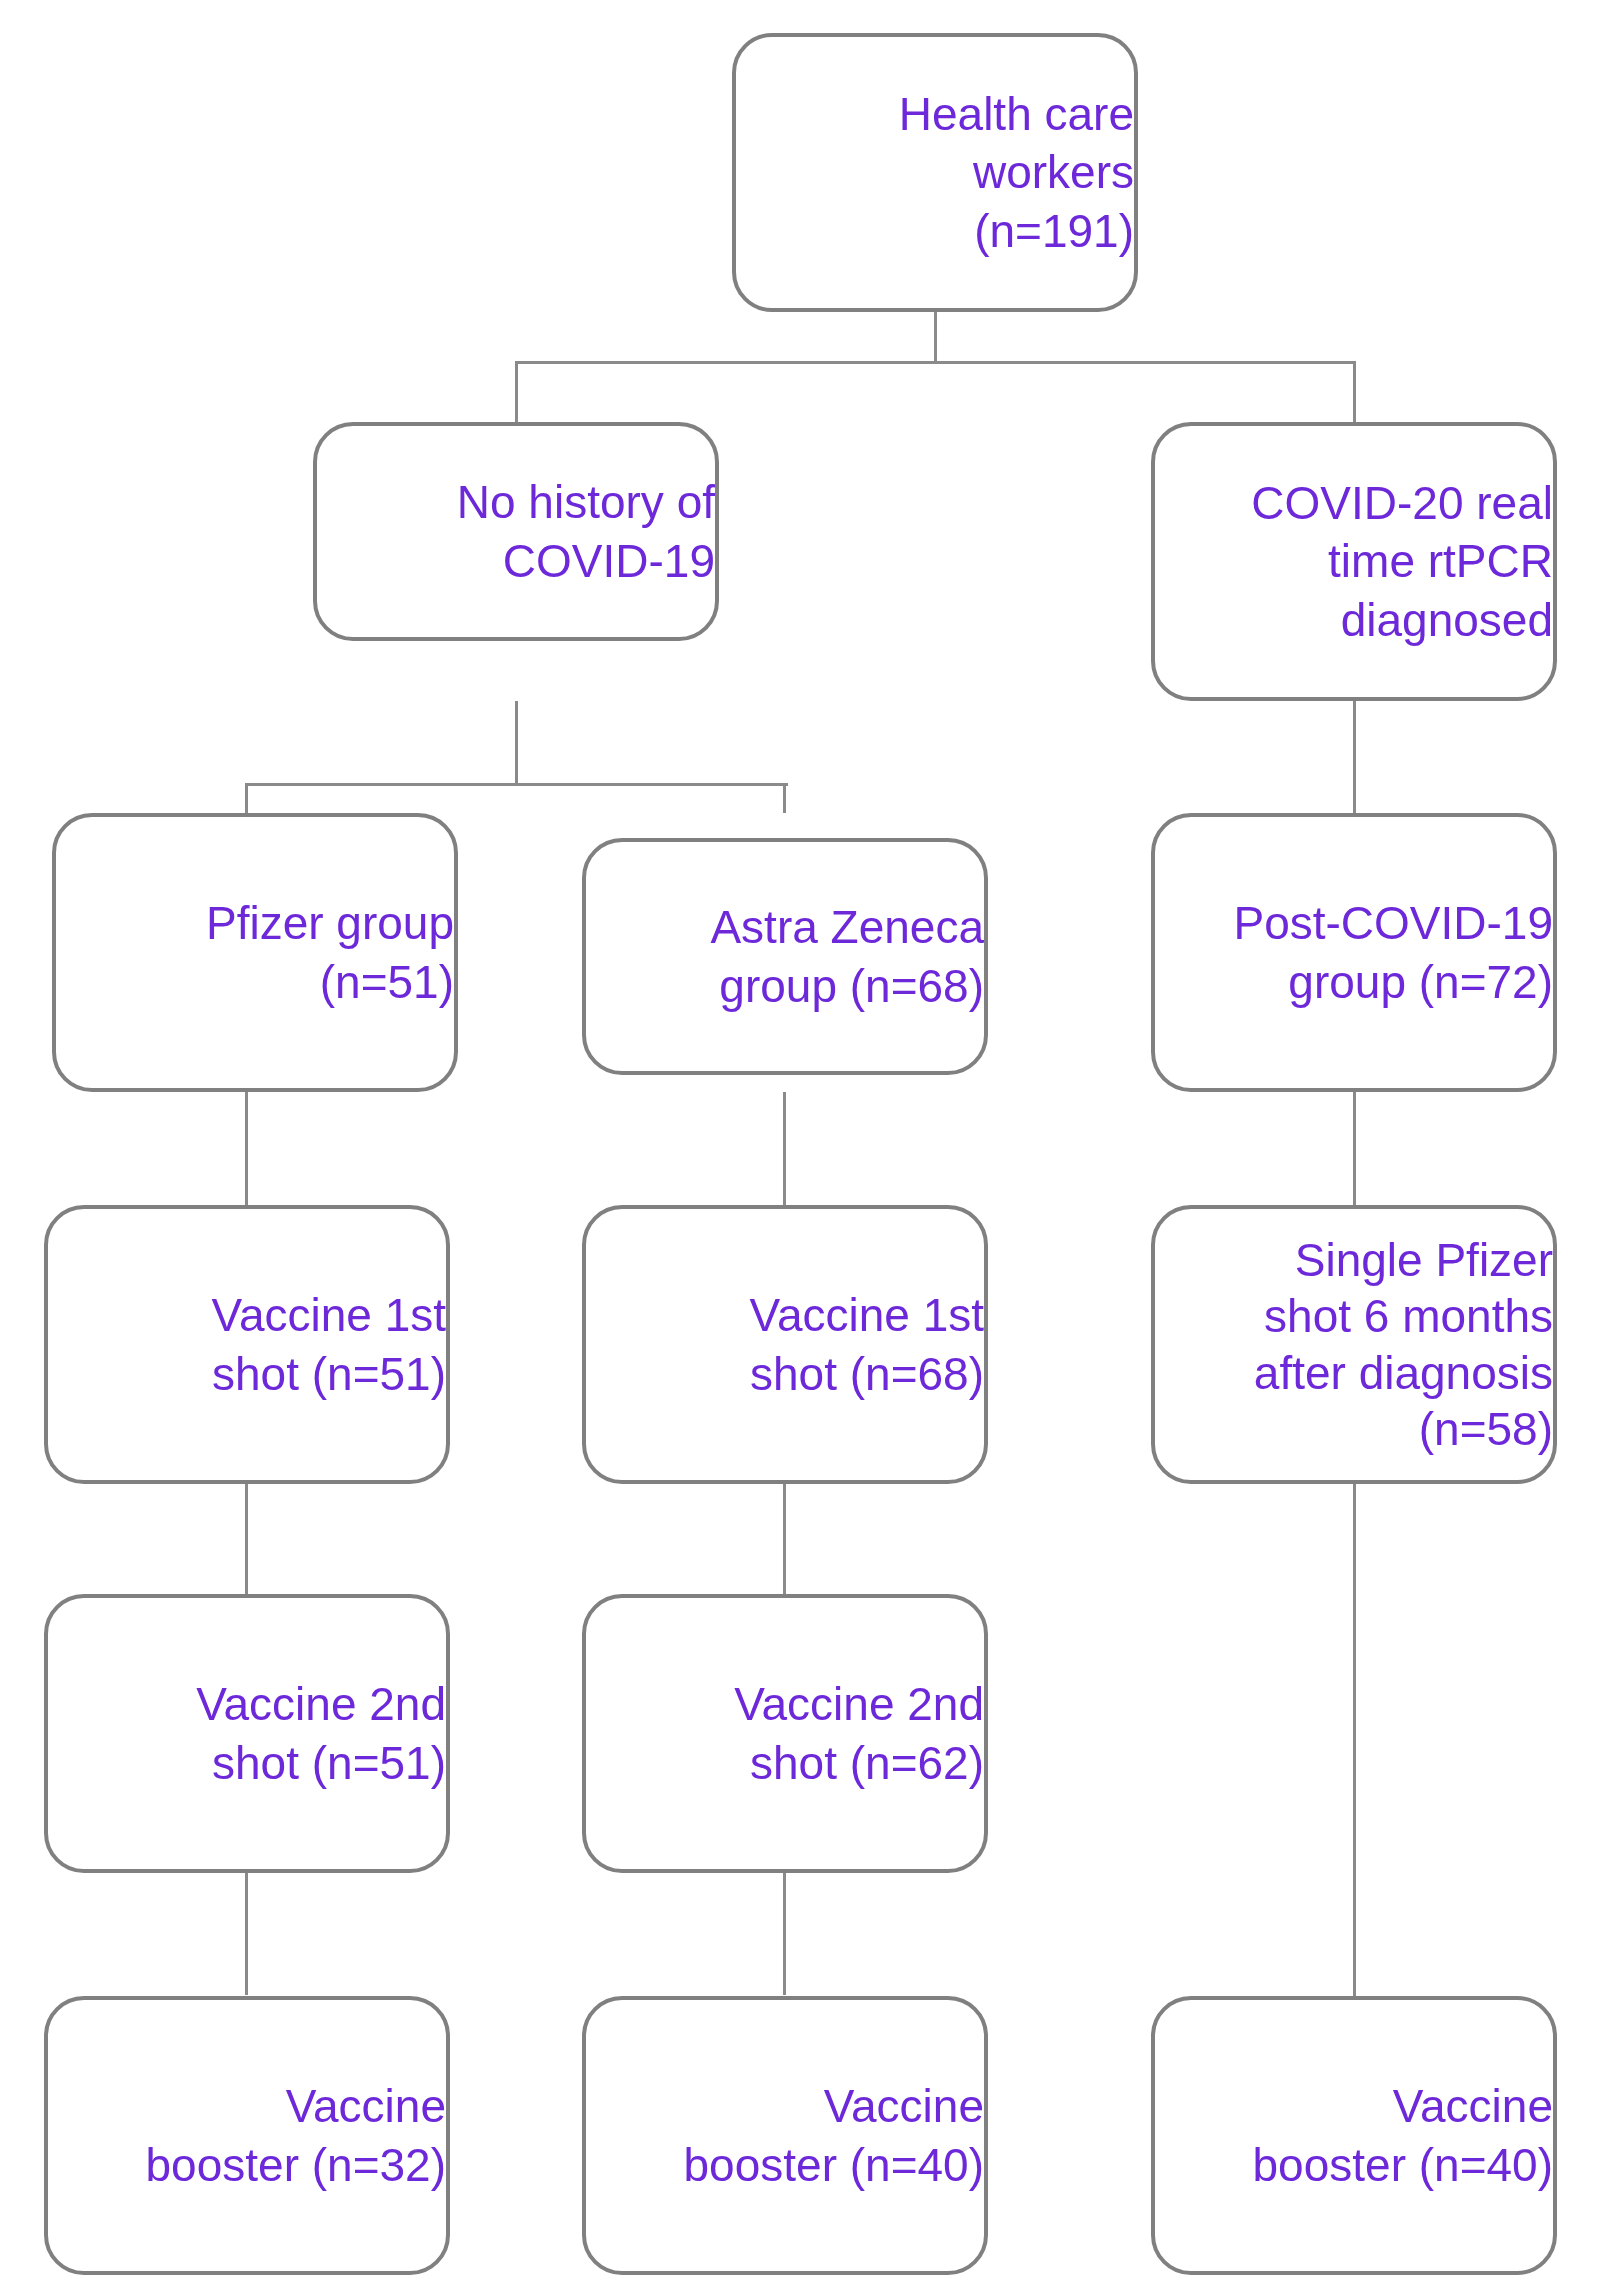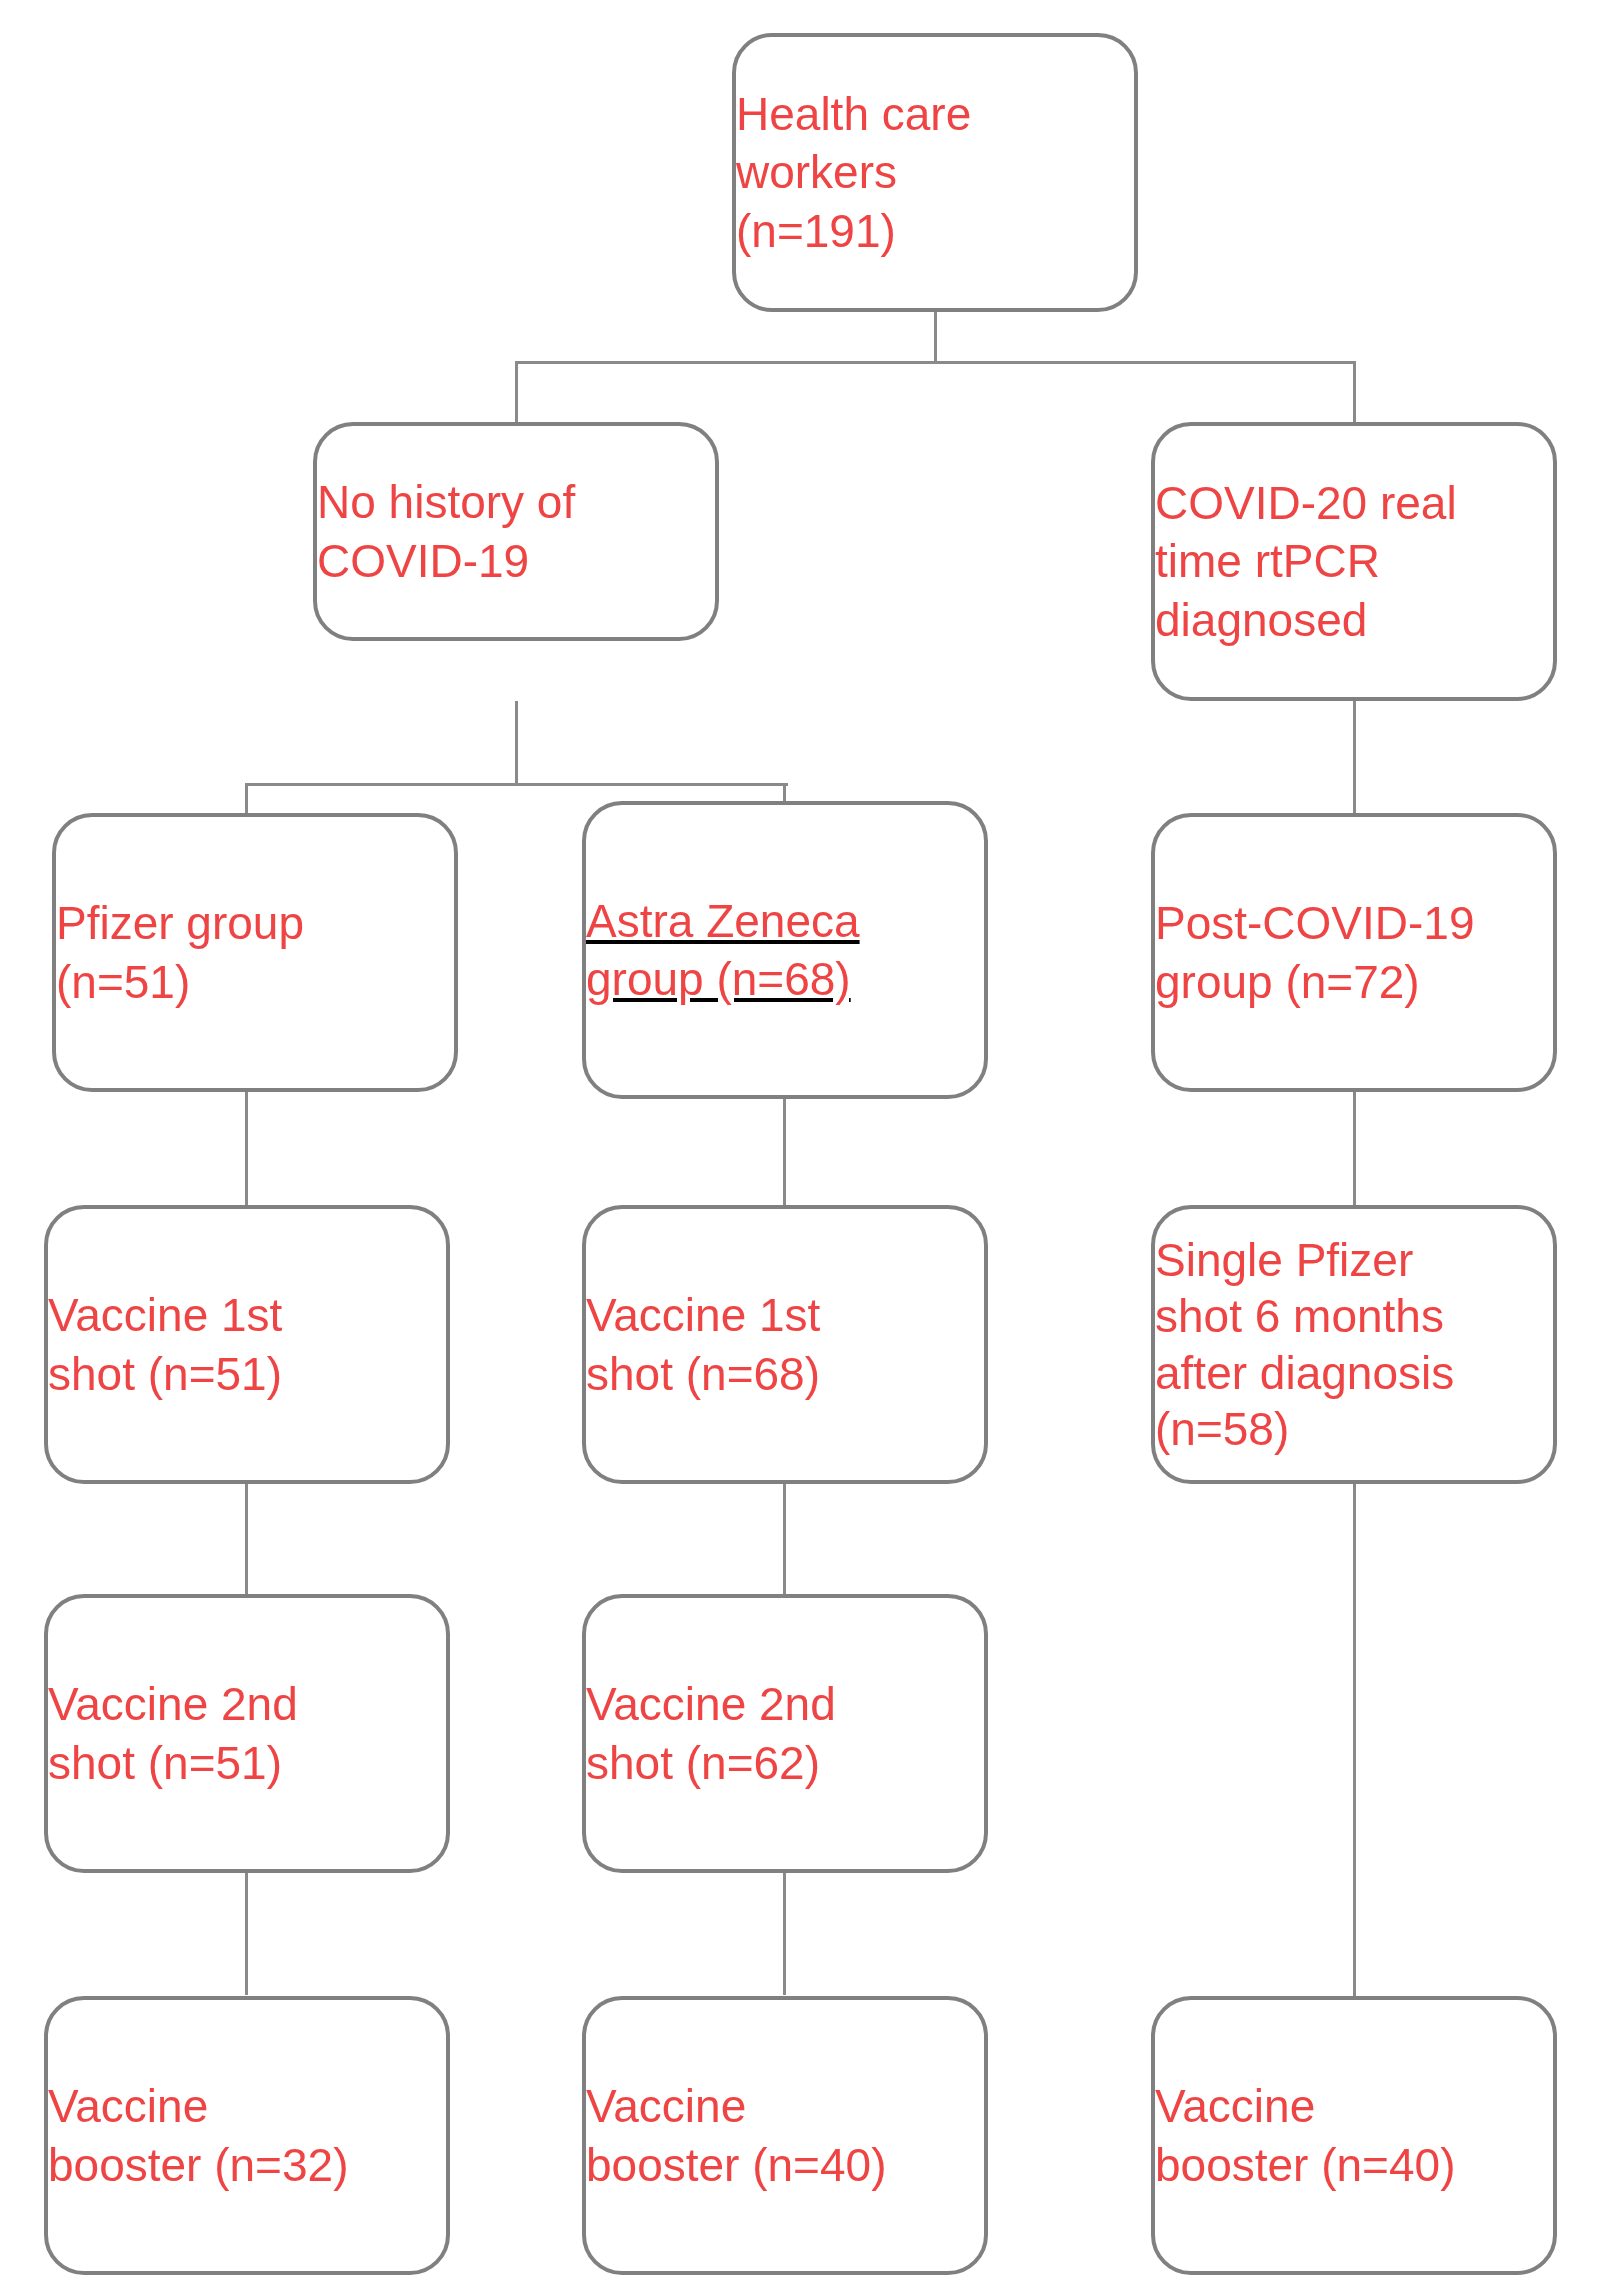--- a/index.html
+++ b/index.html
@@ -20,24 +20,24 @@
     box-sizing: border-box;
     background: #ffffff;
     border: 4px solid #808080;
     border-radius: 40px;
     display: flex;
     align-items: center;
     justify-content: center;
   }
   .node .label {
     white-space: pre-line;
-    text-align: left;
+    text-align: right;
     font-size: 46px;
     line-height: 1.27;
-    color: #ef4444;
+    color: #6d28d9;
     width: 100%;
   }
   .node.tall .label {
     line-height: 1.22;
   }
   .line {
     position: absolute;
     background: #8a8a8a;
   }
 </style>
@@ -75,21 +75,21 @@
   </div>
   <div class="node" style="left:1151px; top:422px;  width:406px; height:279px;">
     <span class="label">COVID-20 real
 time rtPCR
 diagnosed</span>
   </div>
   <div class="node" style="left:44px;   top:813px; width:406px; height:279px;margin-left:8px;">
     <span class="label">Pfizer group
 (n=51)</span>
   </div>
-  <div class="node" style="left:582px;  top:801px; width:406px; height:298px;text-decoration:underline;">
+  <div class="node" style="left:582px;  top:838px; width:406px; height:237px;">
     <span class="label">Astra Zeneca
 group (n=68)</span>
   </div>
   <div class="node" style="left:1151px; top:813px; width:406px; height:279px;">
     <span class="label">Post-COVID-19
 group (n=72)</span>
   </div>
   <div class="node" style="left:44px;   top:1205px; width:406px; height:279px;">
     <span class="label">Vaccine 1st
 shot (n=51)</span>

